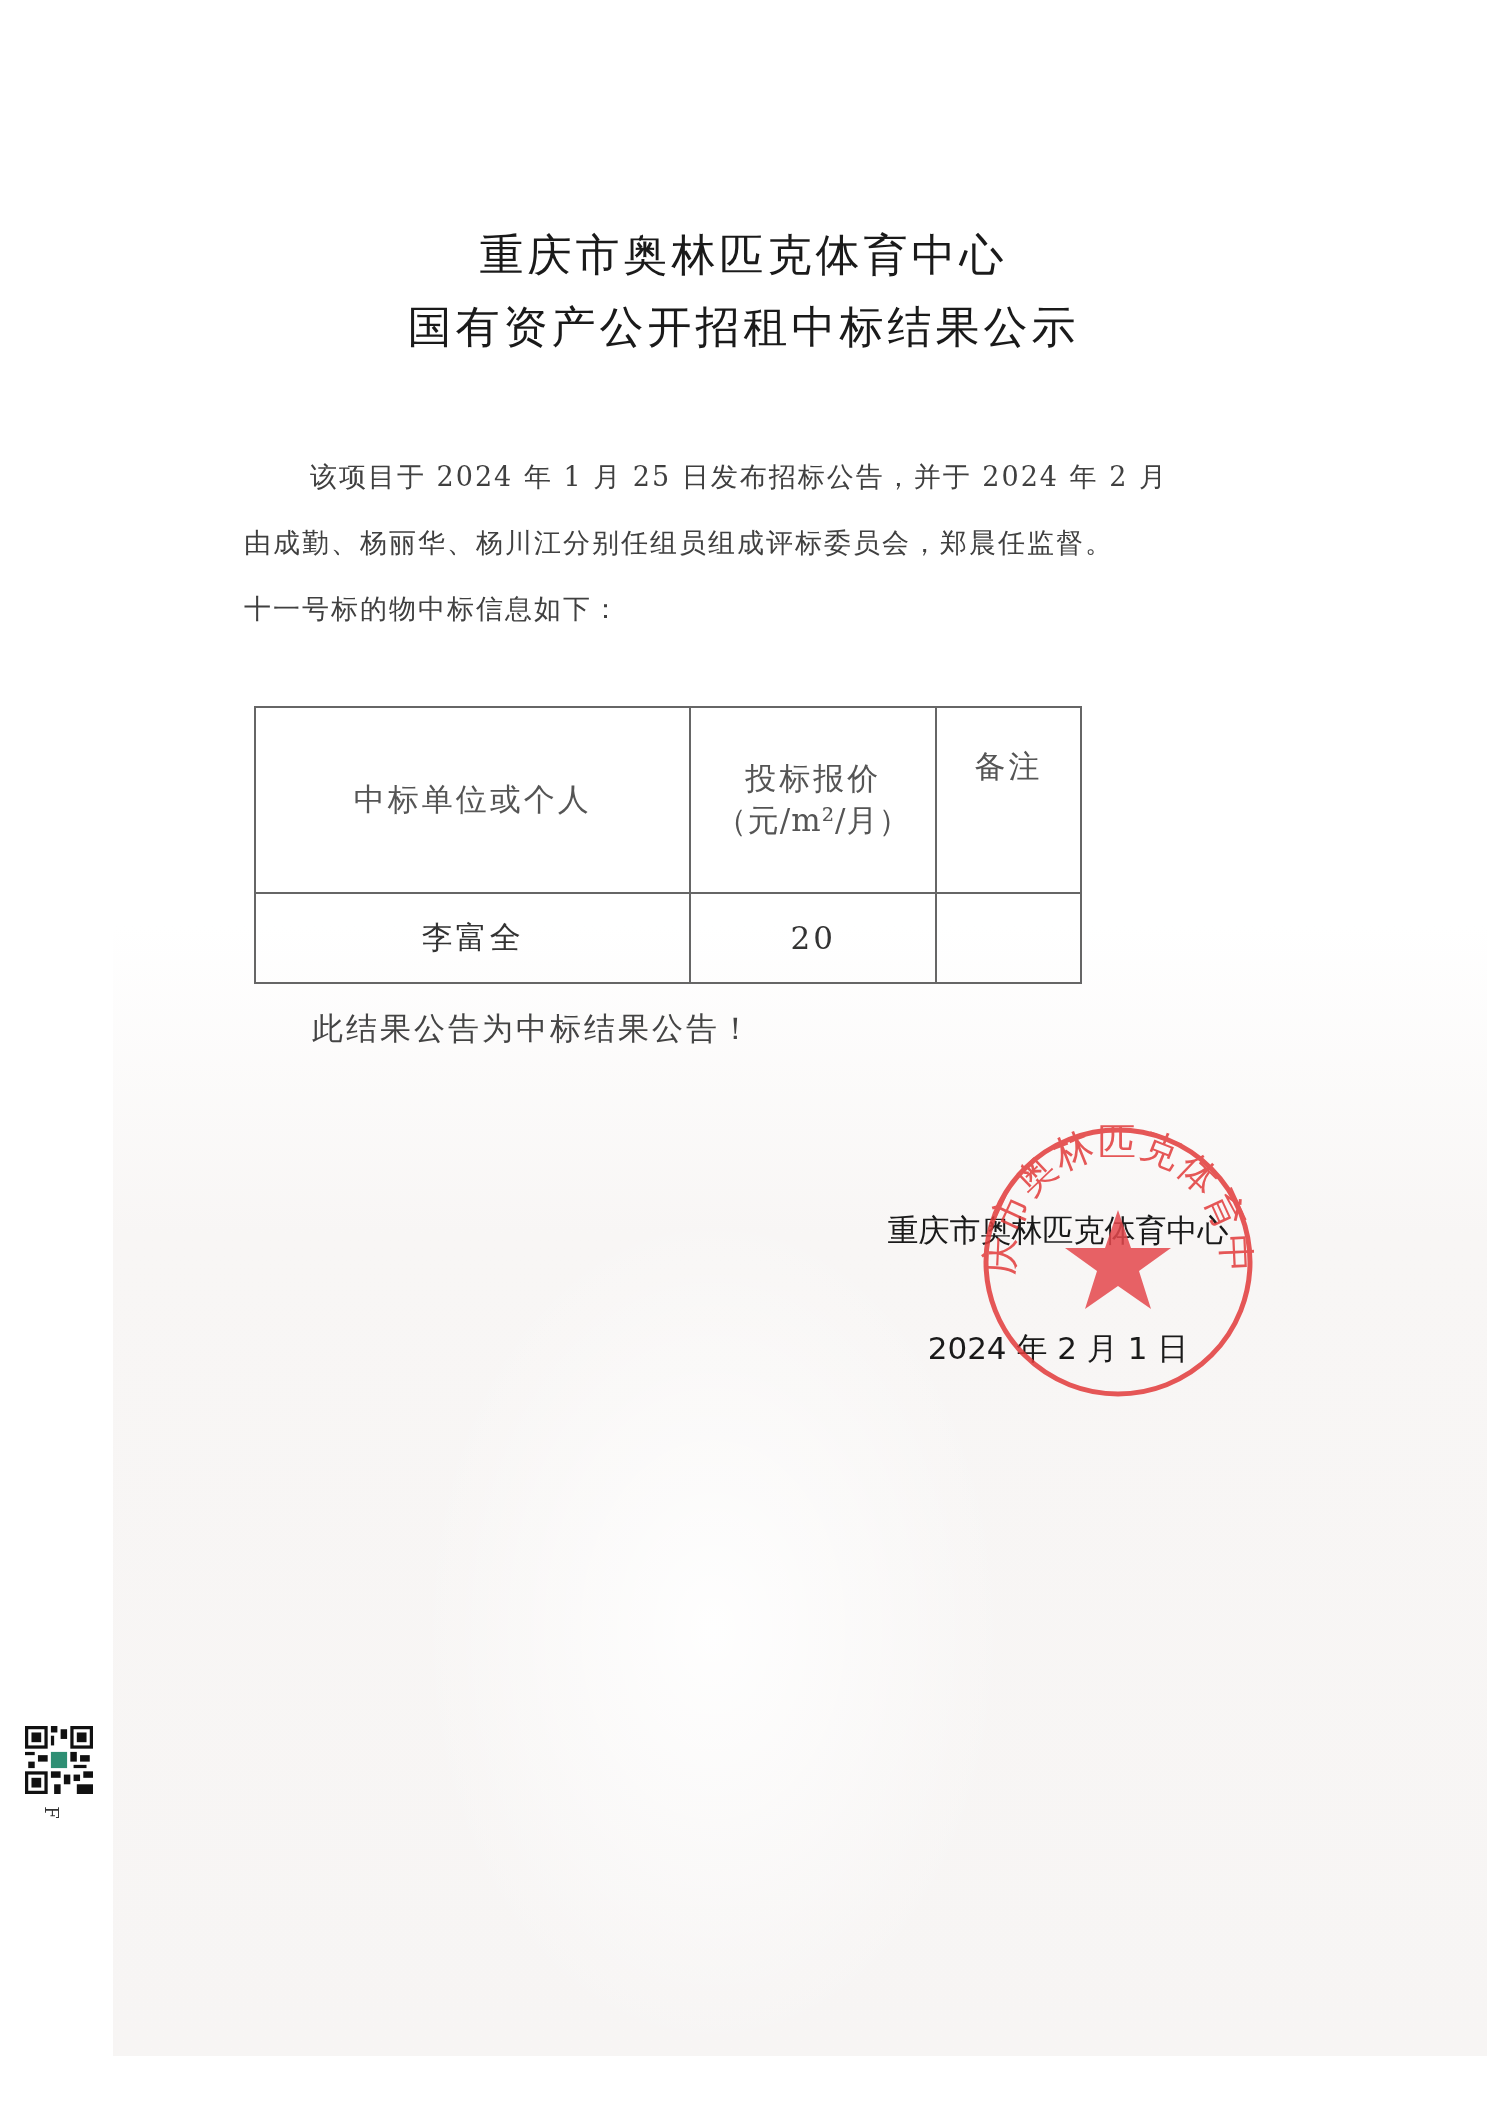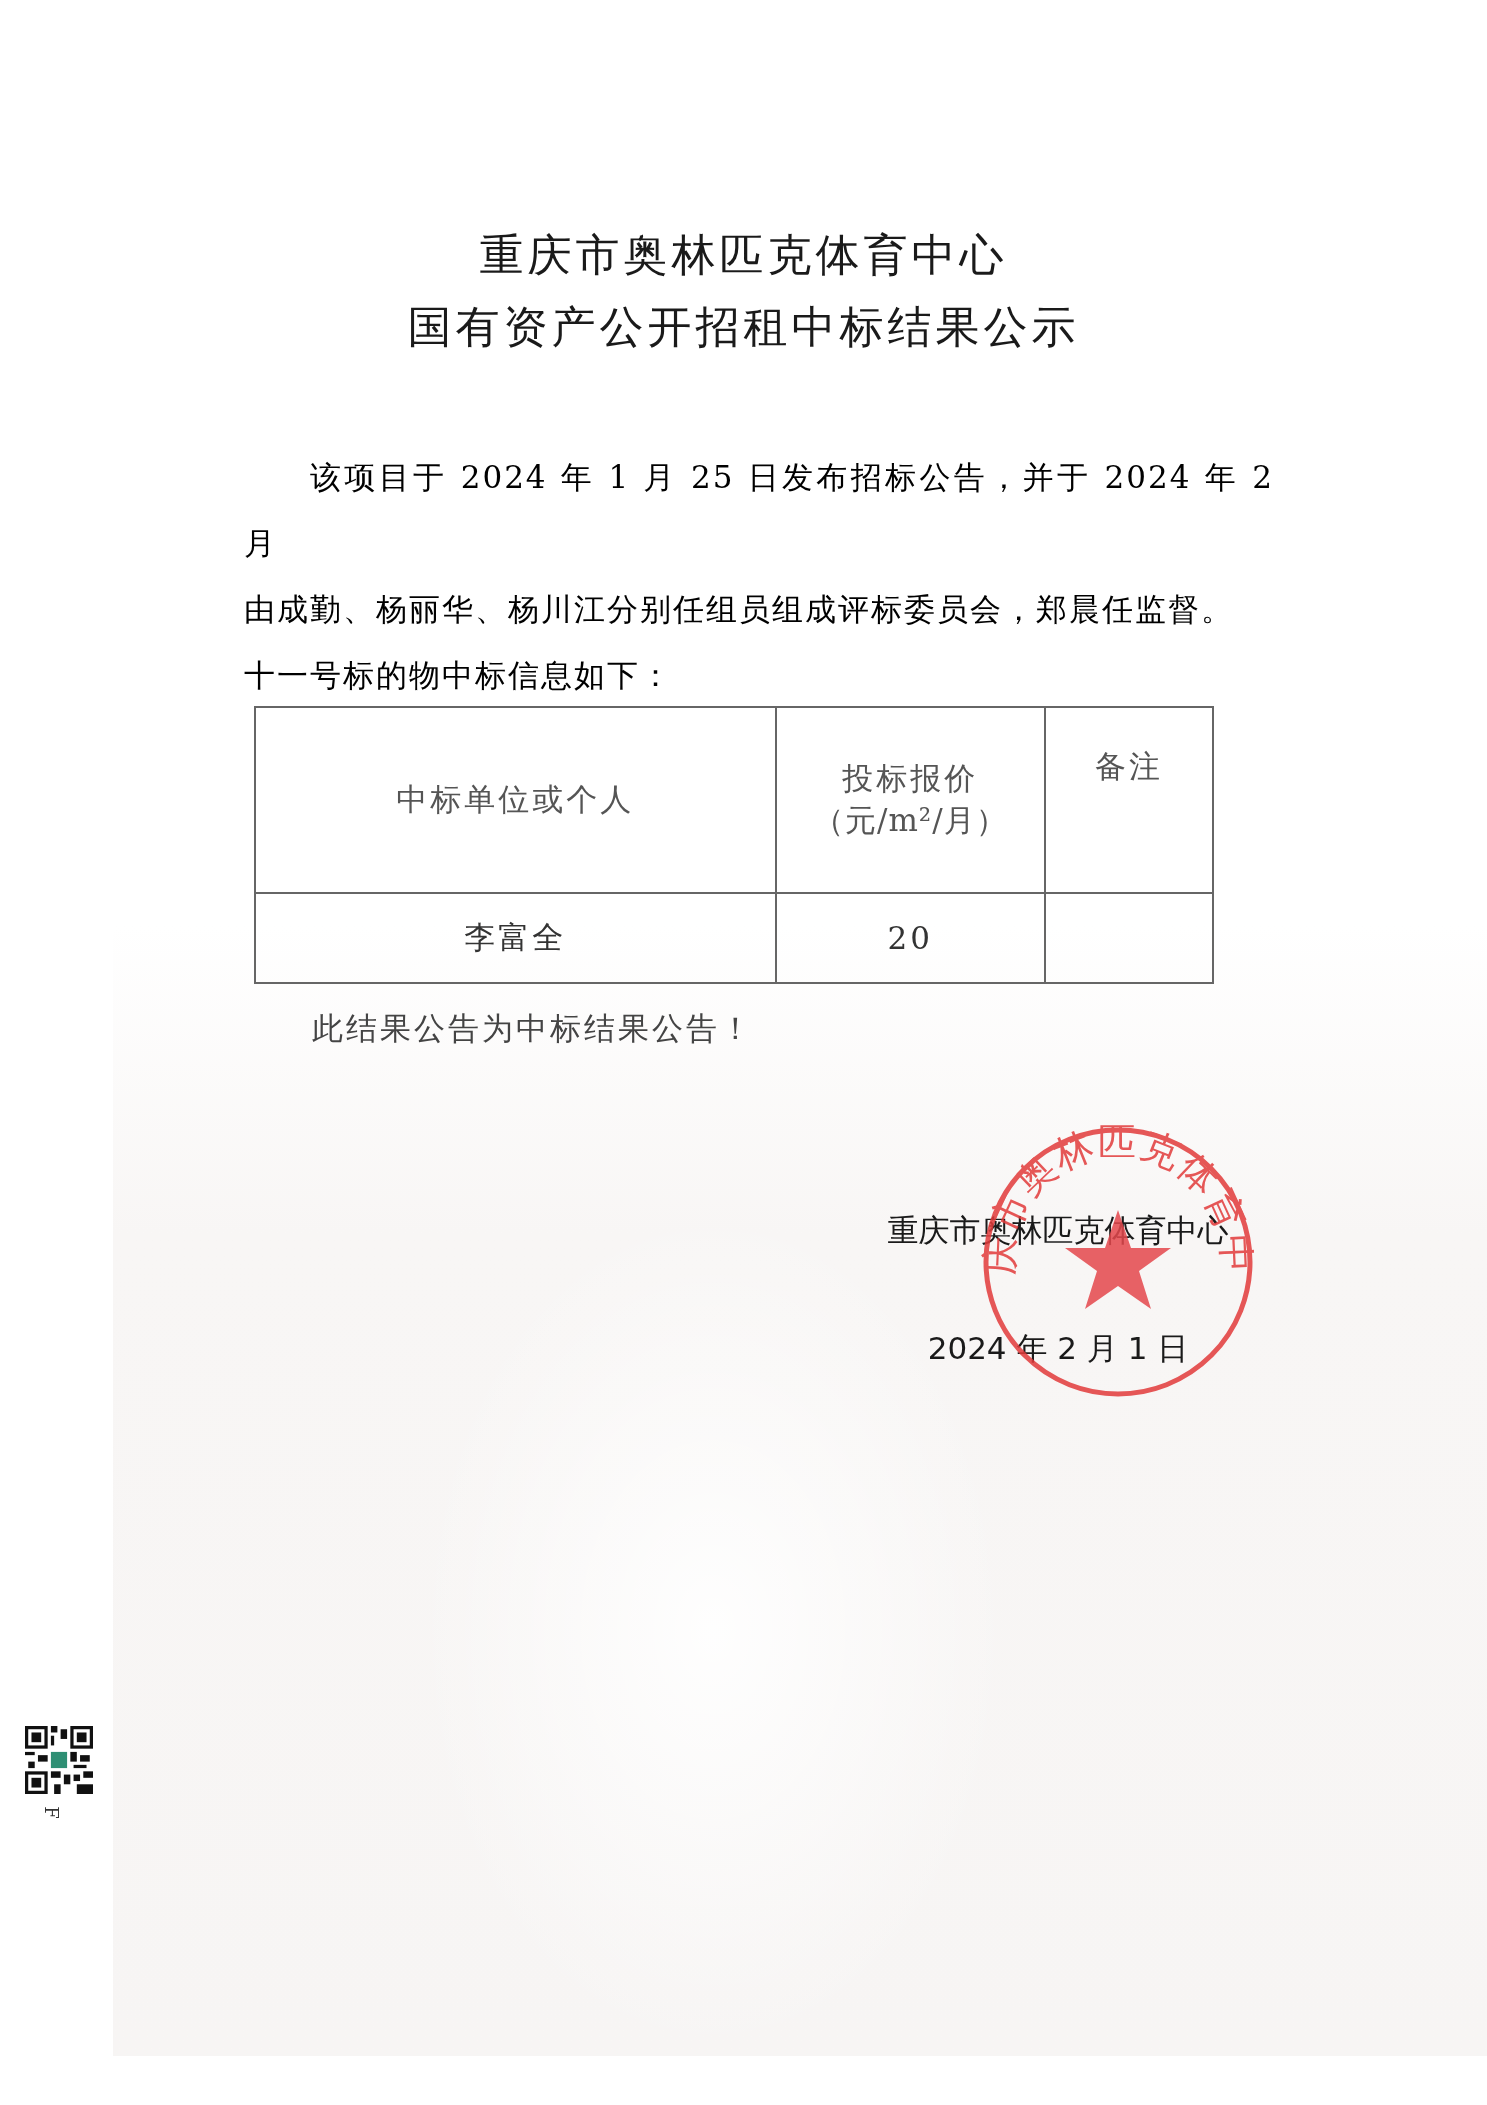--- a/index.html
+++ b/index.html
@@ -18,27 +18,27 @@
     background: radial-gradient(ellipse at center, rgba(255,255,255,0.9) 0%, rgba(255,255,255,0) 70%);
   }
   .title {
     position: absolute; left: 0; width: 1487px; text-align: center;
     font-family: "DejaVu Sans", "Liberation Sans", sans-serif;
     font-size: 44px; color: #1a1a1a; letter-spacing: 4px; z-index: 2;
   }
   .title.l1 { top: 226px; }
   .title.l2 { top: 298px; }
   .para {
-    position: absolute; left: 244px; width: 1030px; font-size: 31px; line-height: 66px;
-    color: #000000; letter-spacing: 2px; z-index: 2; text-align: justify;
+    position: absolute; left: 244px; width: 1030px; font-size: 27px; line-height: 66px;
+    color: #404040; letter-spacing: 2px; z-index: 2; text-align: justify;
   }
   .para p { margin: 0; }
   .para .indent { text-indent: 66px; }
   table.result {
-    position: absolute; left: 254px; top: 706px; width: 960px; height: 278px;
+    position: absolute; left: 254px; top: 706px; width: 828px; height: 278px;
     border-collapse: collapse; z-index: 2; font-size: 31px; color: #555;
   }
   table.result td, table.result th {
     border: 2px solid #666; text-align: center; font-weight: normal; letter-spacing: 3px;
   }
   table.result th { height: 145px; }
   th.c3 { vertical-align: top; padding-top: 38px; }
   .closing {
     position: absolute; left: 312px; top: 1008px; font-size: 31px; color: #444;
     letter-spacing: 3px; z-index: 2;

